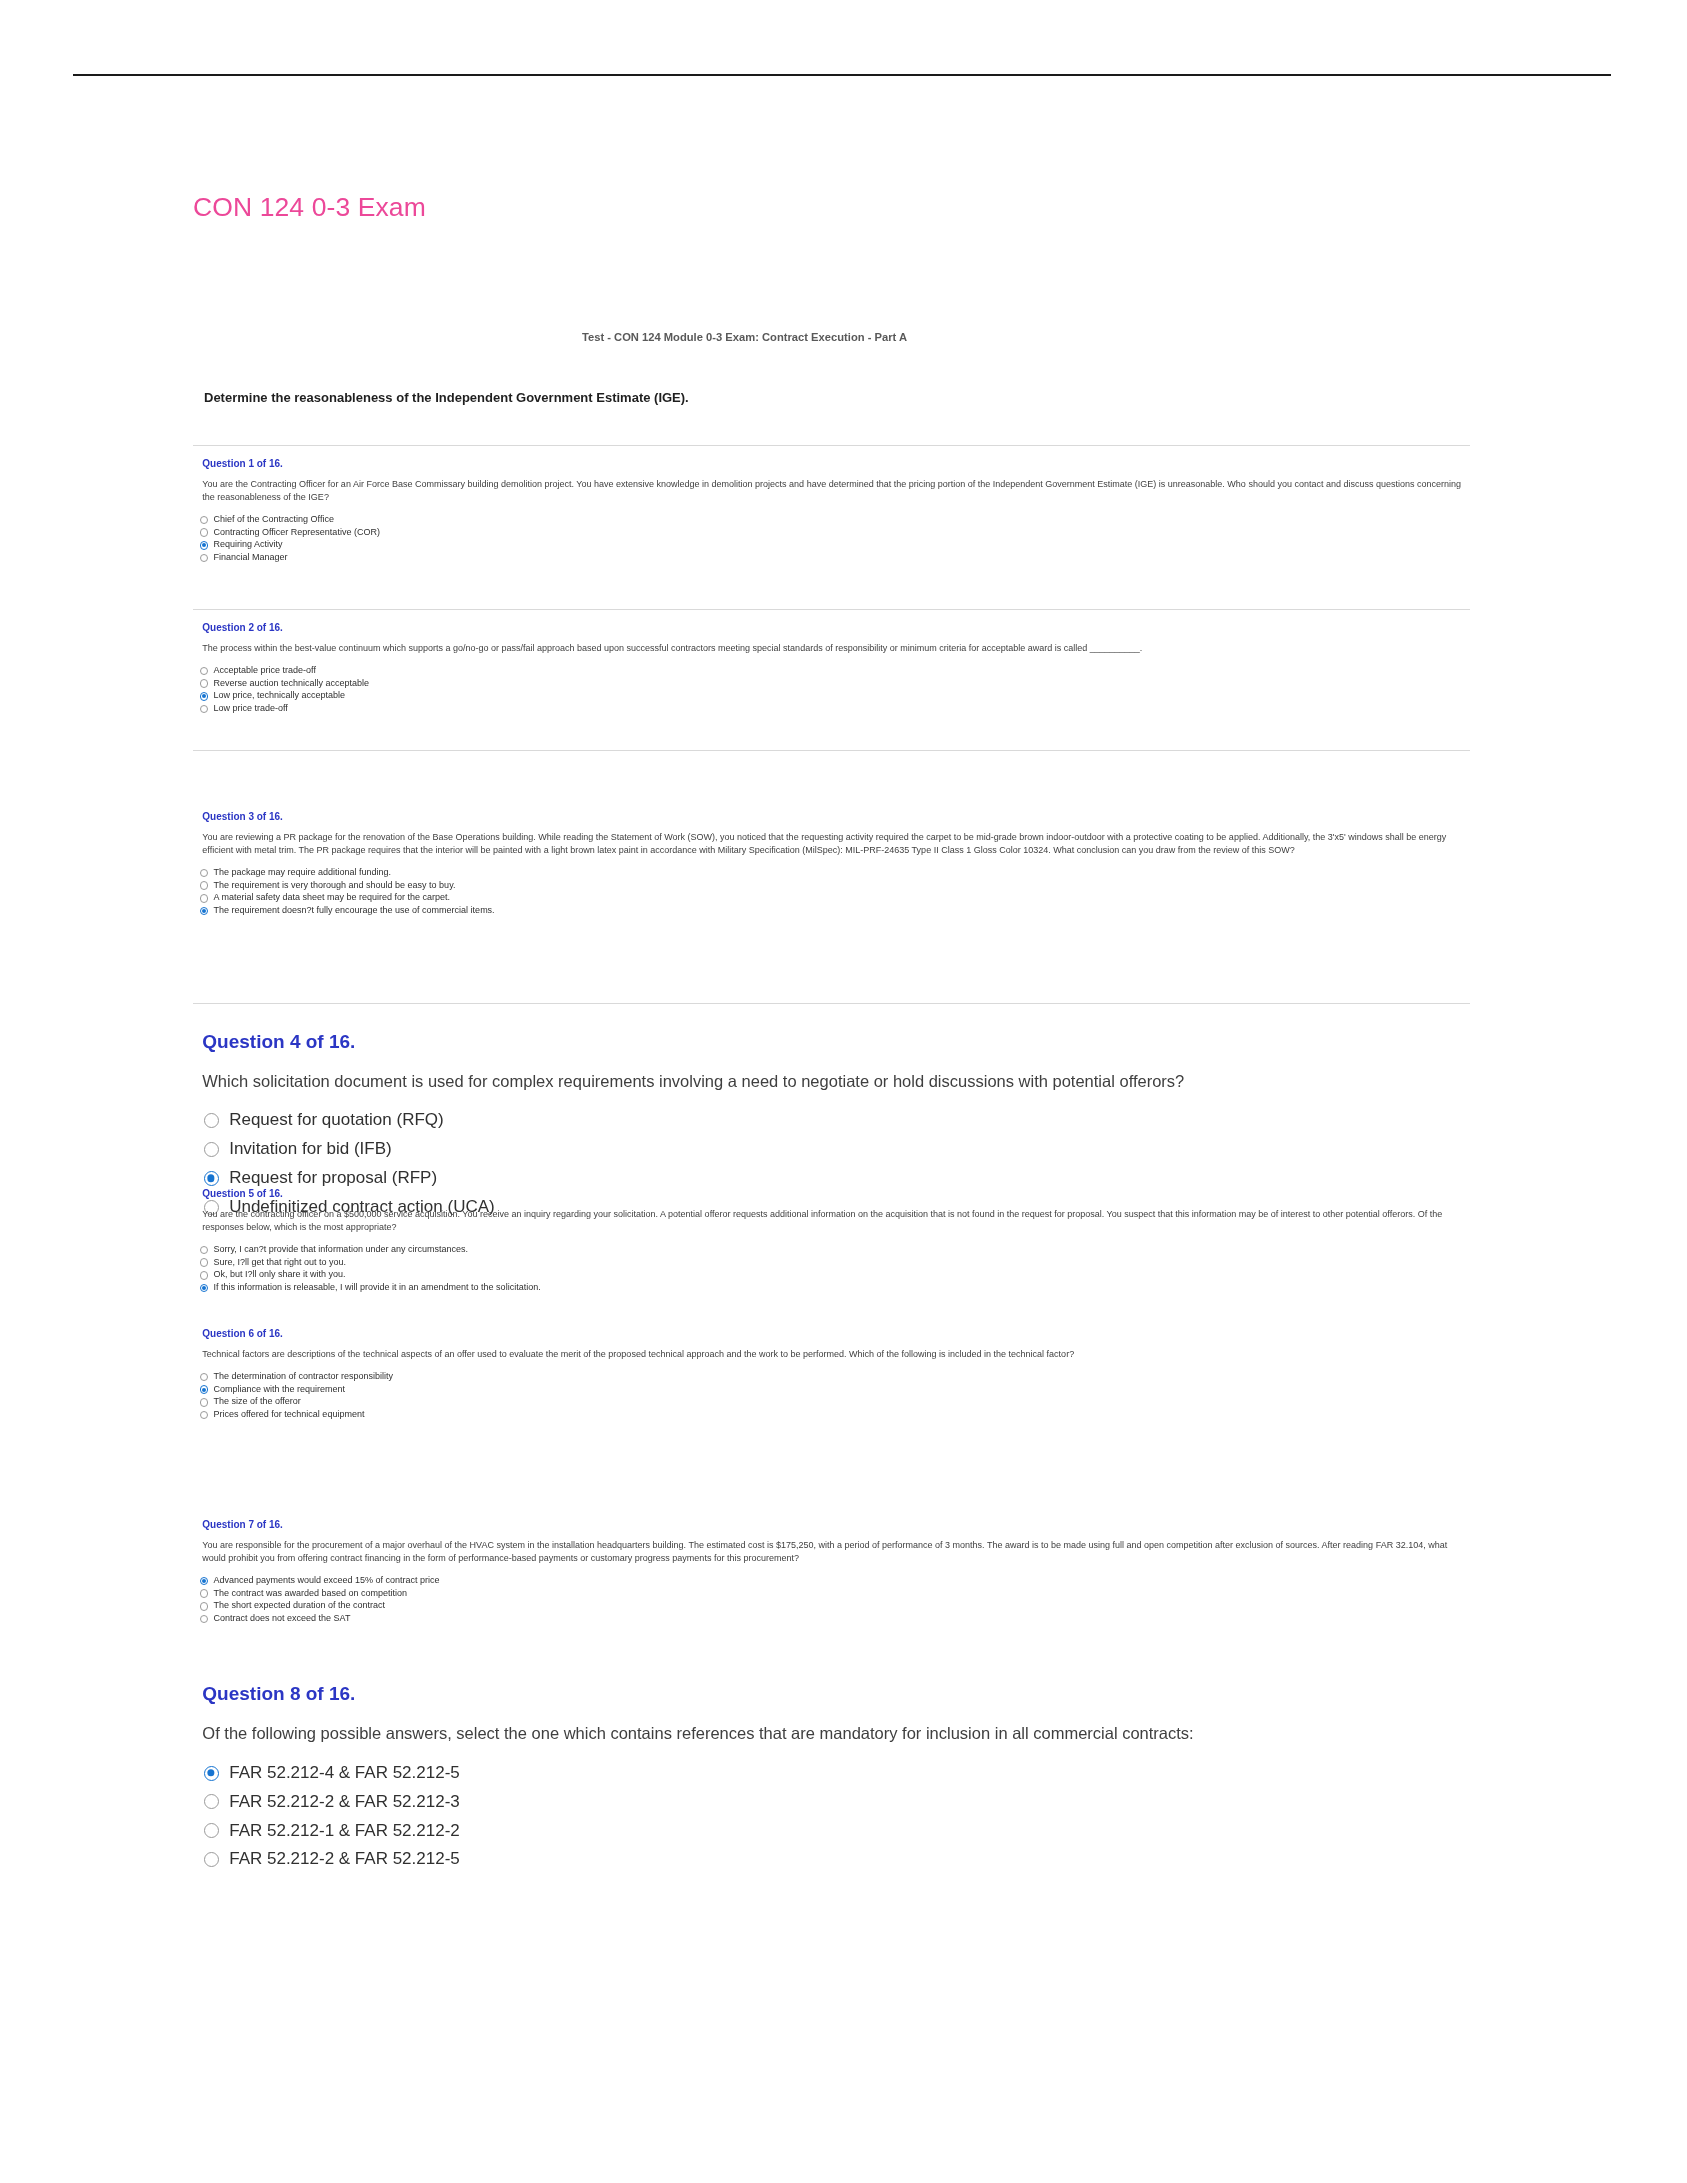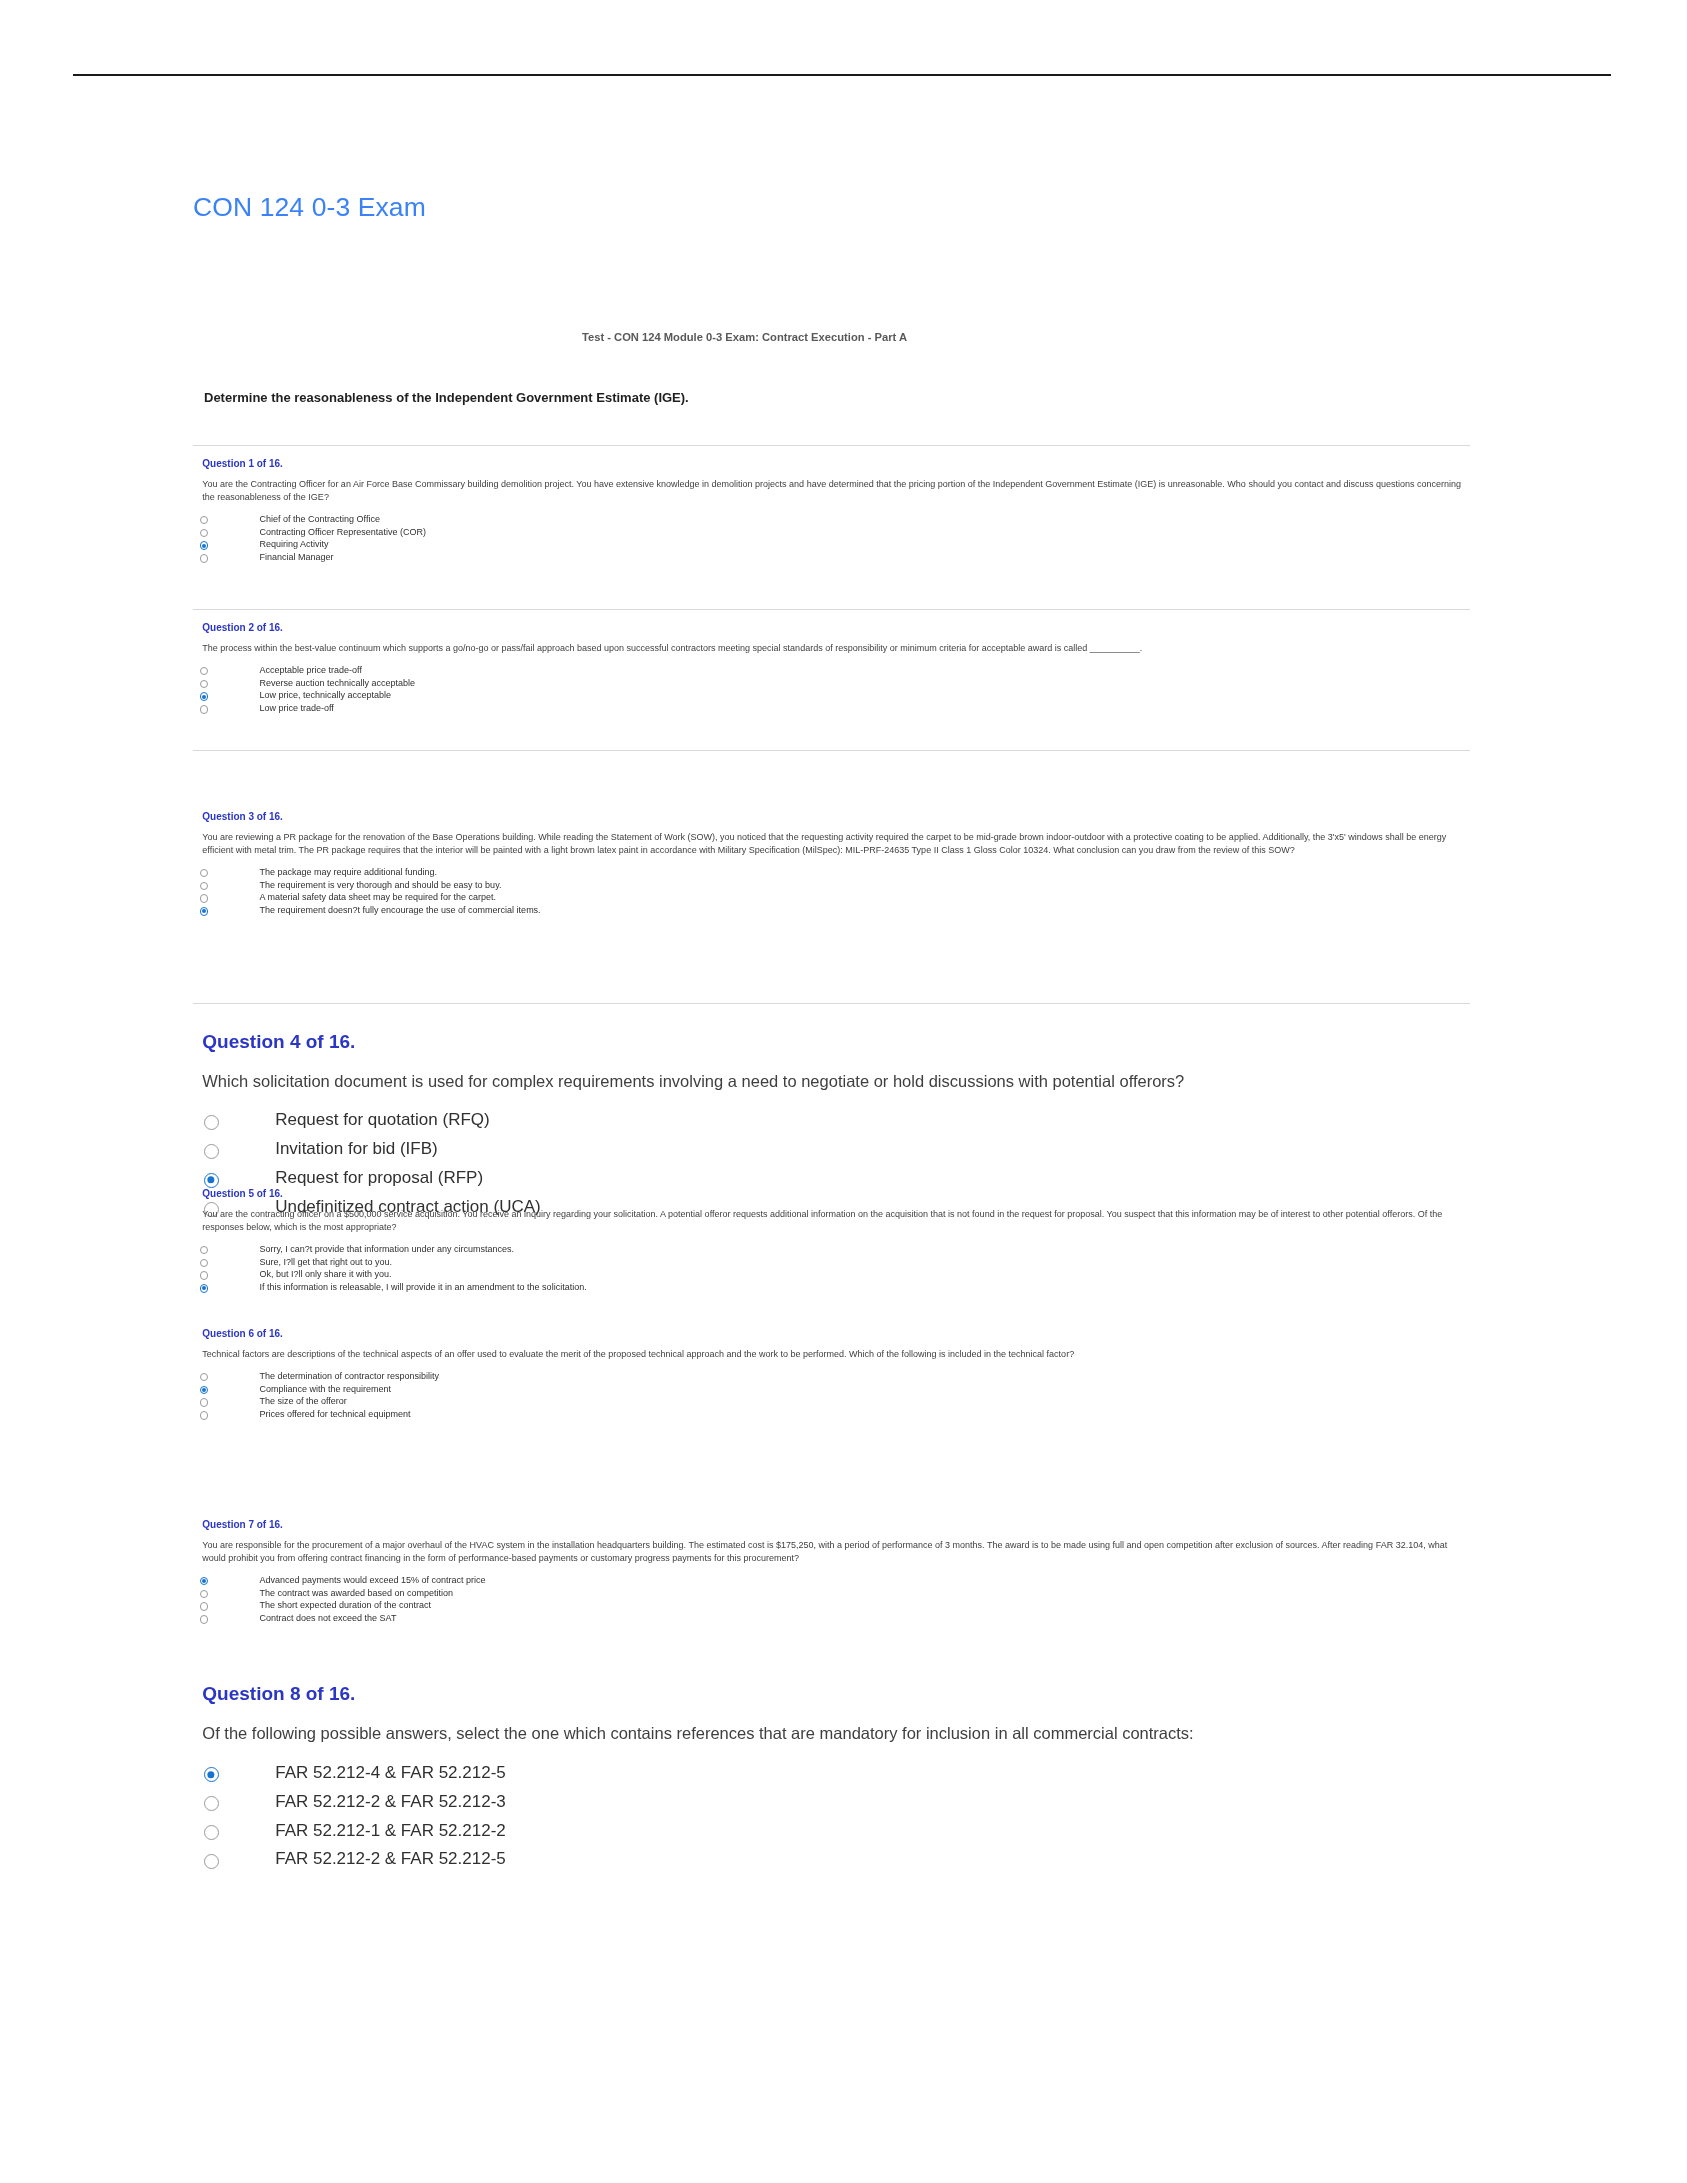--- a/index.html
+++ b/index.html
@@ -25,21 +25,21 @@
     height: 0;
     border-top: 2px solid #1a1a1a;
   }
 
   .doc-title {
     position: absolute;
     left: 193px;
     top: 192px;
     font-size: 26.5px;
     font-weight: 400;
-    color: #3b82f6;
+    color: #ec4899;
     letter-spacing: 0.1px;
   }
 
   .exam-header {
     position: absolute;
     left: 0;
     top: 331px;
     width: 1489px;
     text-align: center;
     font-size: 11.2px;
@@ -78,23 +78,22 @@
     margin: 0 0 10.6px 9.3px;
     line-height: 1.45;
   }
   .opts {
     margin: 0 0 0 6.6px;
     padding: 0;
     list-style: none;
   }
   .opt {
     display: flex;
-    align-items: flex-end;
+    align-items: flex-start;
     margin: 0 0 2px 0;
-    gap: 46px;
   }
   .radio {
     flex: 0 0 auto;
     border-radius: 50%;
     border: 0.7px solid #9a9a9a;
     background: #ffffff;
     box-sizing: border-box;
     position: relative;
   }
   .radio.sel {

